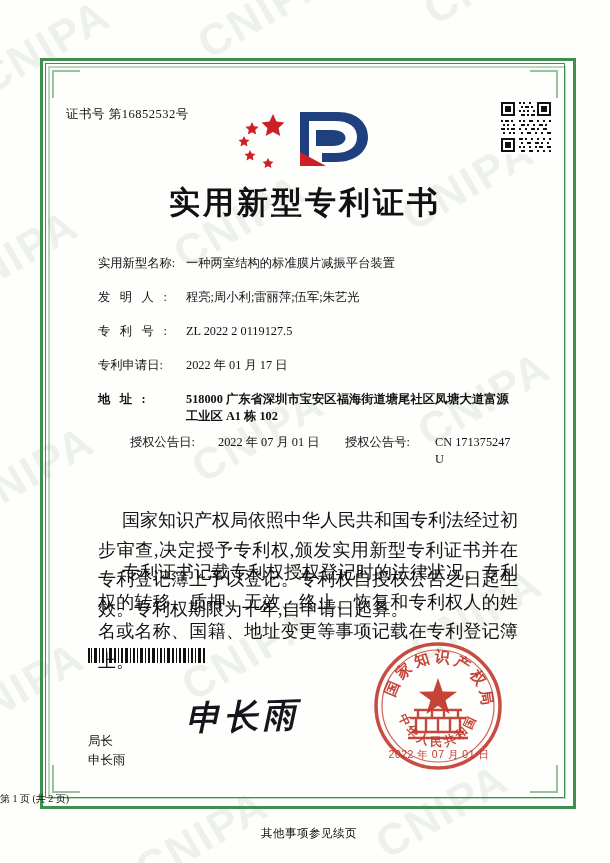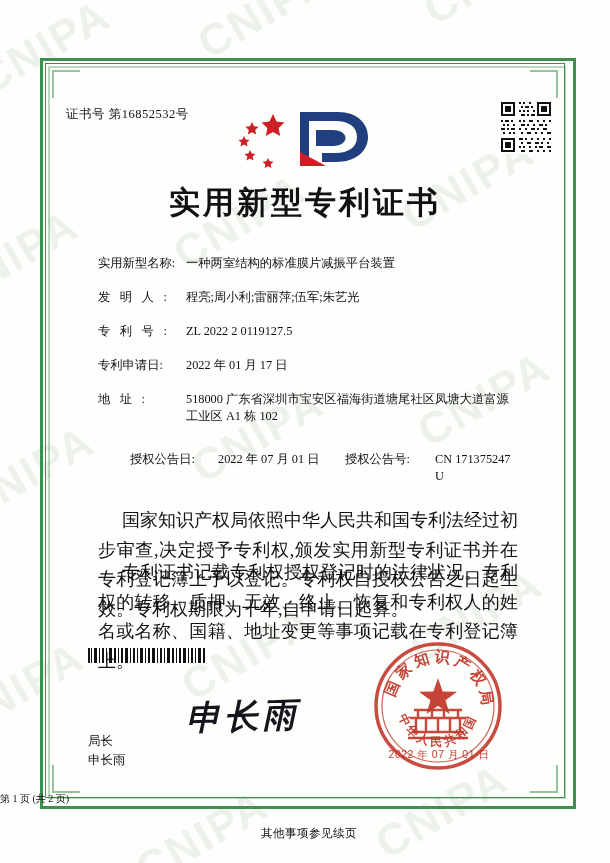--- a/index.html
+++ b/index.html
@@ -141,21 +141,21 @@
     flex: 0 0 88px;
     white-space: nowrap;
     letter-spacing: 0px;
   }
   .row .label.sp2 { letter-spacing: 9.5px; }
   .row .label.sp3 { letter-spacing: 5.5px; }
   .row .value {
     flex: 1 1 auto;
     line-height: 1.42;
   }
-  .row.addr { margin-bottom: 25px; }
+  .row.addr { margin-bottom: 8px; font-weight: bold; }
   .row.pubrow { margin-bottom: 0; }
   .pub-left { flex: 0 0 215px; display: flex; margin-left: 32px; }
   .pub-left .label { flex: 0 0 88px; }
   .pub-right { display: flex; }
   .pub-right .label2 {
     flex: 0 0 90px;
     white-space: nowrap;
   }
 
   

